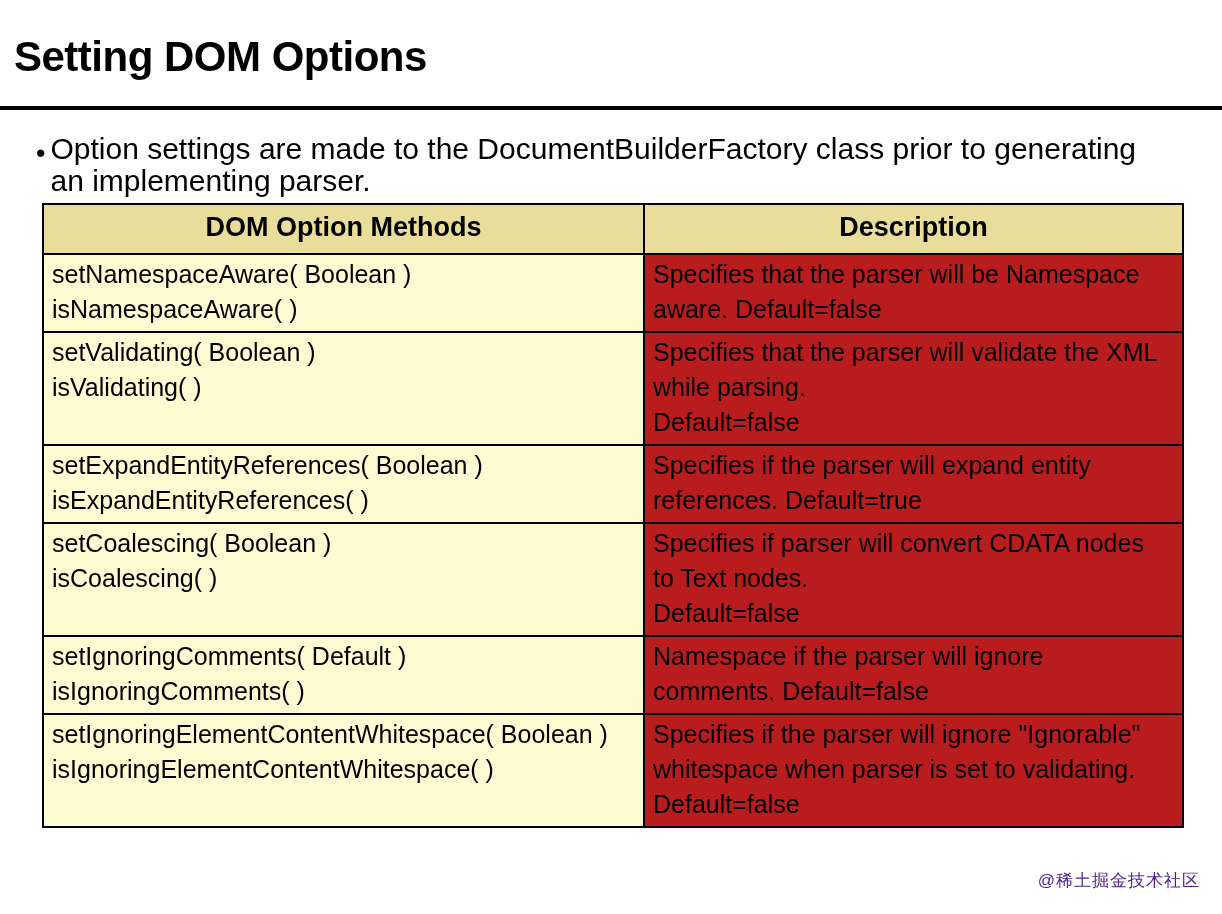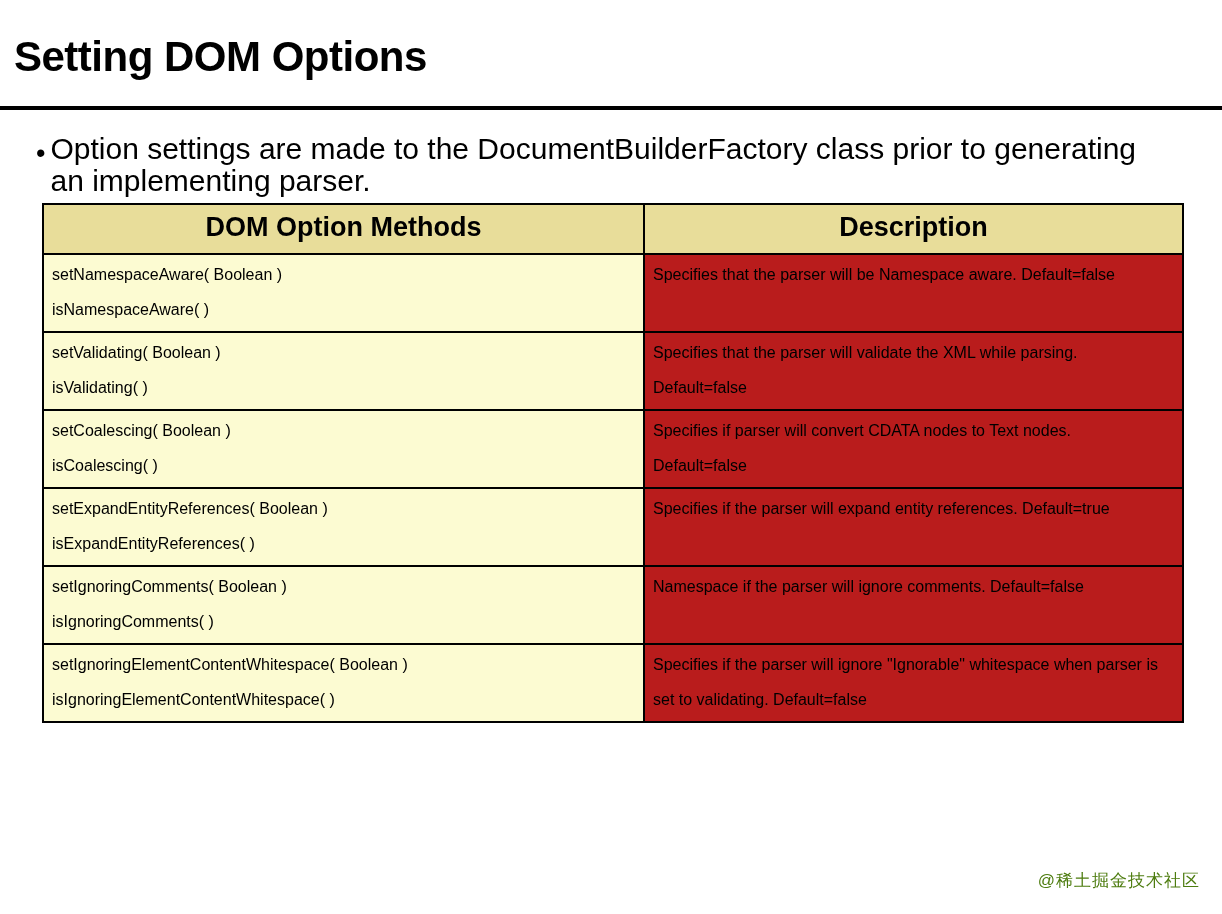--- a/index.html
+++ b/index.html
@@ -65,21 +65,21 @@
     table-layout: fixed;
   }
   table.dom-table col.c-method { width: 601px; }
   table.dom-table col.c-desc   { width: 539px; }
 
   table.dom-table th,
   table.dom-table td {
     border: 2px solid #000000;
     vertical-align: top;
     padding: 2px 24px 4px 8px;
-    font-size: 16px;
+    font-size: 25px;
     line-height: 35px;
   }
   table.dom-table thead th {
     background: #e8dd9a;
     text-align: center;
     font-weight: bold;
     font-size: 27px;
     line-height: 44px;
     padding: 0 6px 2px 6px;
     height: 46px;
@@ -92,21 +92,21 @@
     background: #b91c1c;
     white-space: pre-line;
   }
 
   
   .watermark {
     position: absolute;
     right: 22px;
     bottom: 22px;
     font-size: 17px;
-    color: #4d7c0f;
+    color: #4c1d95;
     letter-spacing: 1px;
     pointer-events: none;
     white-space: nowrap;
   }
 </style>
 </head>
 <body>
 
 <div>
 
@@ -137,32 +137,32 @@
 isNamespaceAware( )</td>
           <td class="desc-cell">Specifies that the parser will be Namespace aware. Default=false</td>
         </tr>
         <tr>
           <td class="method-cell">setValidating( Boolean  )
 isValidating( )</td>
           <td class="desc-cell">Specifies that the parser will validate the XML while parsing.
 Default=false</td>
         </tr>
         <tr>
+          <td class="method-cell">setExpandEntityReferences( Boolean )
+isExpandEntityReferences( )</td>
+          <td class="desc-cell">Specifies if the parser will expand entity references. Default=true</td>
+        </tr>
+        <tr>
           <td class="method-cell">setCoalescing( Boolean  )
 isCoalescing( )</td>
           <td class="desc-cell">Specifies if parser will convert CDATA nodes to Text nodes.
 Default=false</td>
         </tr>
         <tr>
-          <td class="method-cell">setExpandEntityReferences( Boolean )
-isExpandEntityReferences( )</td>
-          <td class="desc-cell">Specifies if the parser will expand entity references. Default=true</td>
-        </tr>
-        <tr>
-          <td class="method-cell">setIgnoringComments( Boolean )
+          <td class="method-cell">setIgnoringComments( Default )
 isIgnoringComments( )</td>
           <td class="desc-cell">Namespace if the parser will ignore comments. Default=false</td>
         </tr>
         <tr>
           <td class="method-cell">setIgnoringElementContentWhitespace( Boolean )
 isIgnoringElementContentWhitespace( )</td>
           <td class="desc-cell">Specifies if the parser will ignore "Ignorable" whitespace when parser is set to validating. Default=false</td>
         </tr>
       </tbody>
     </table>

